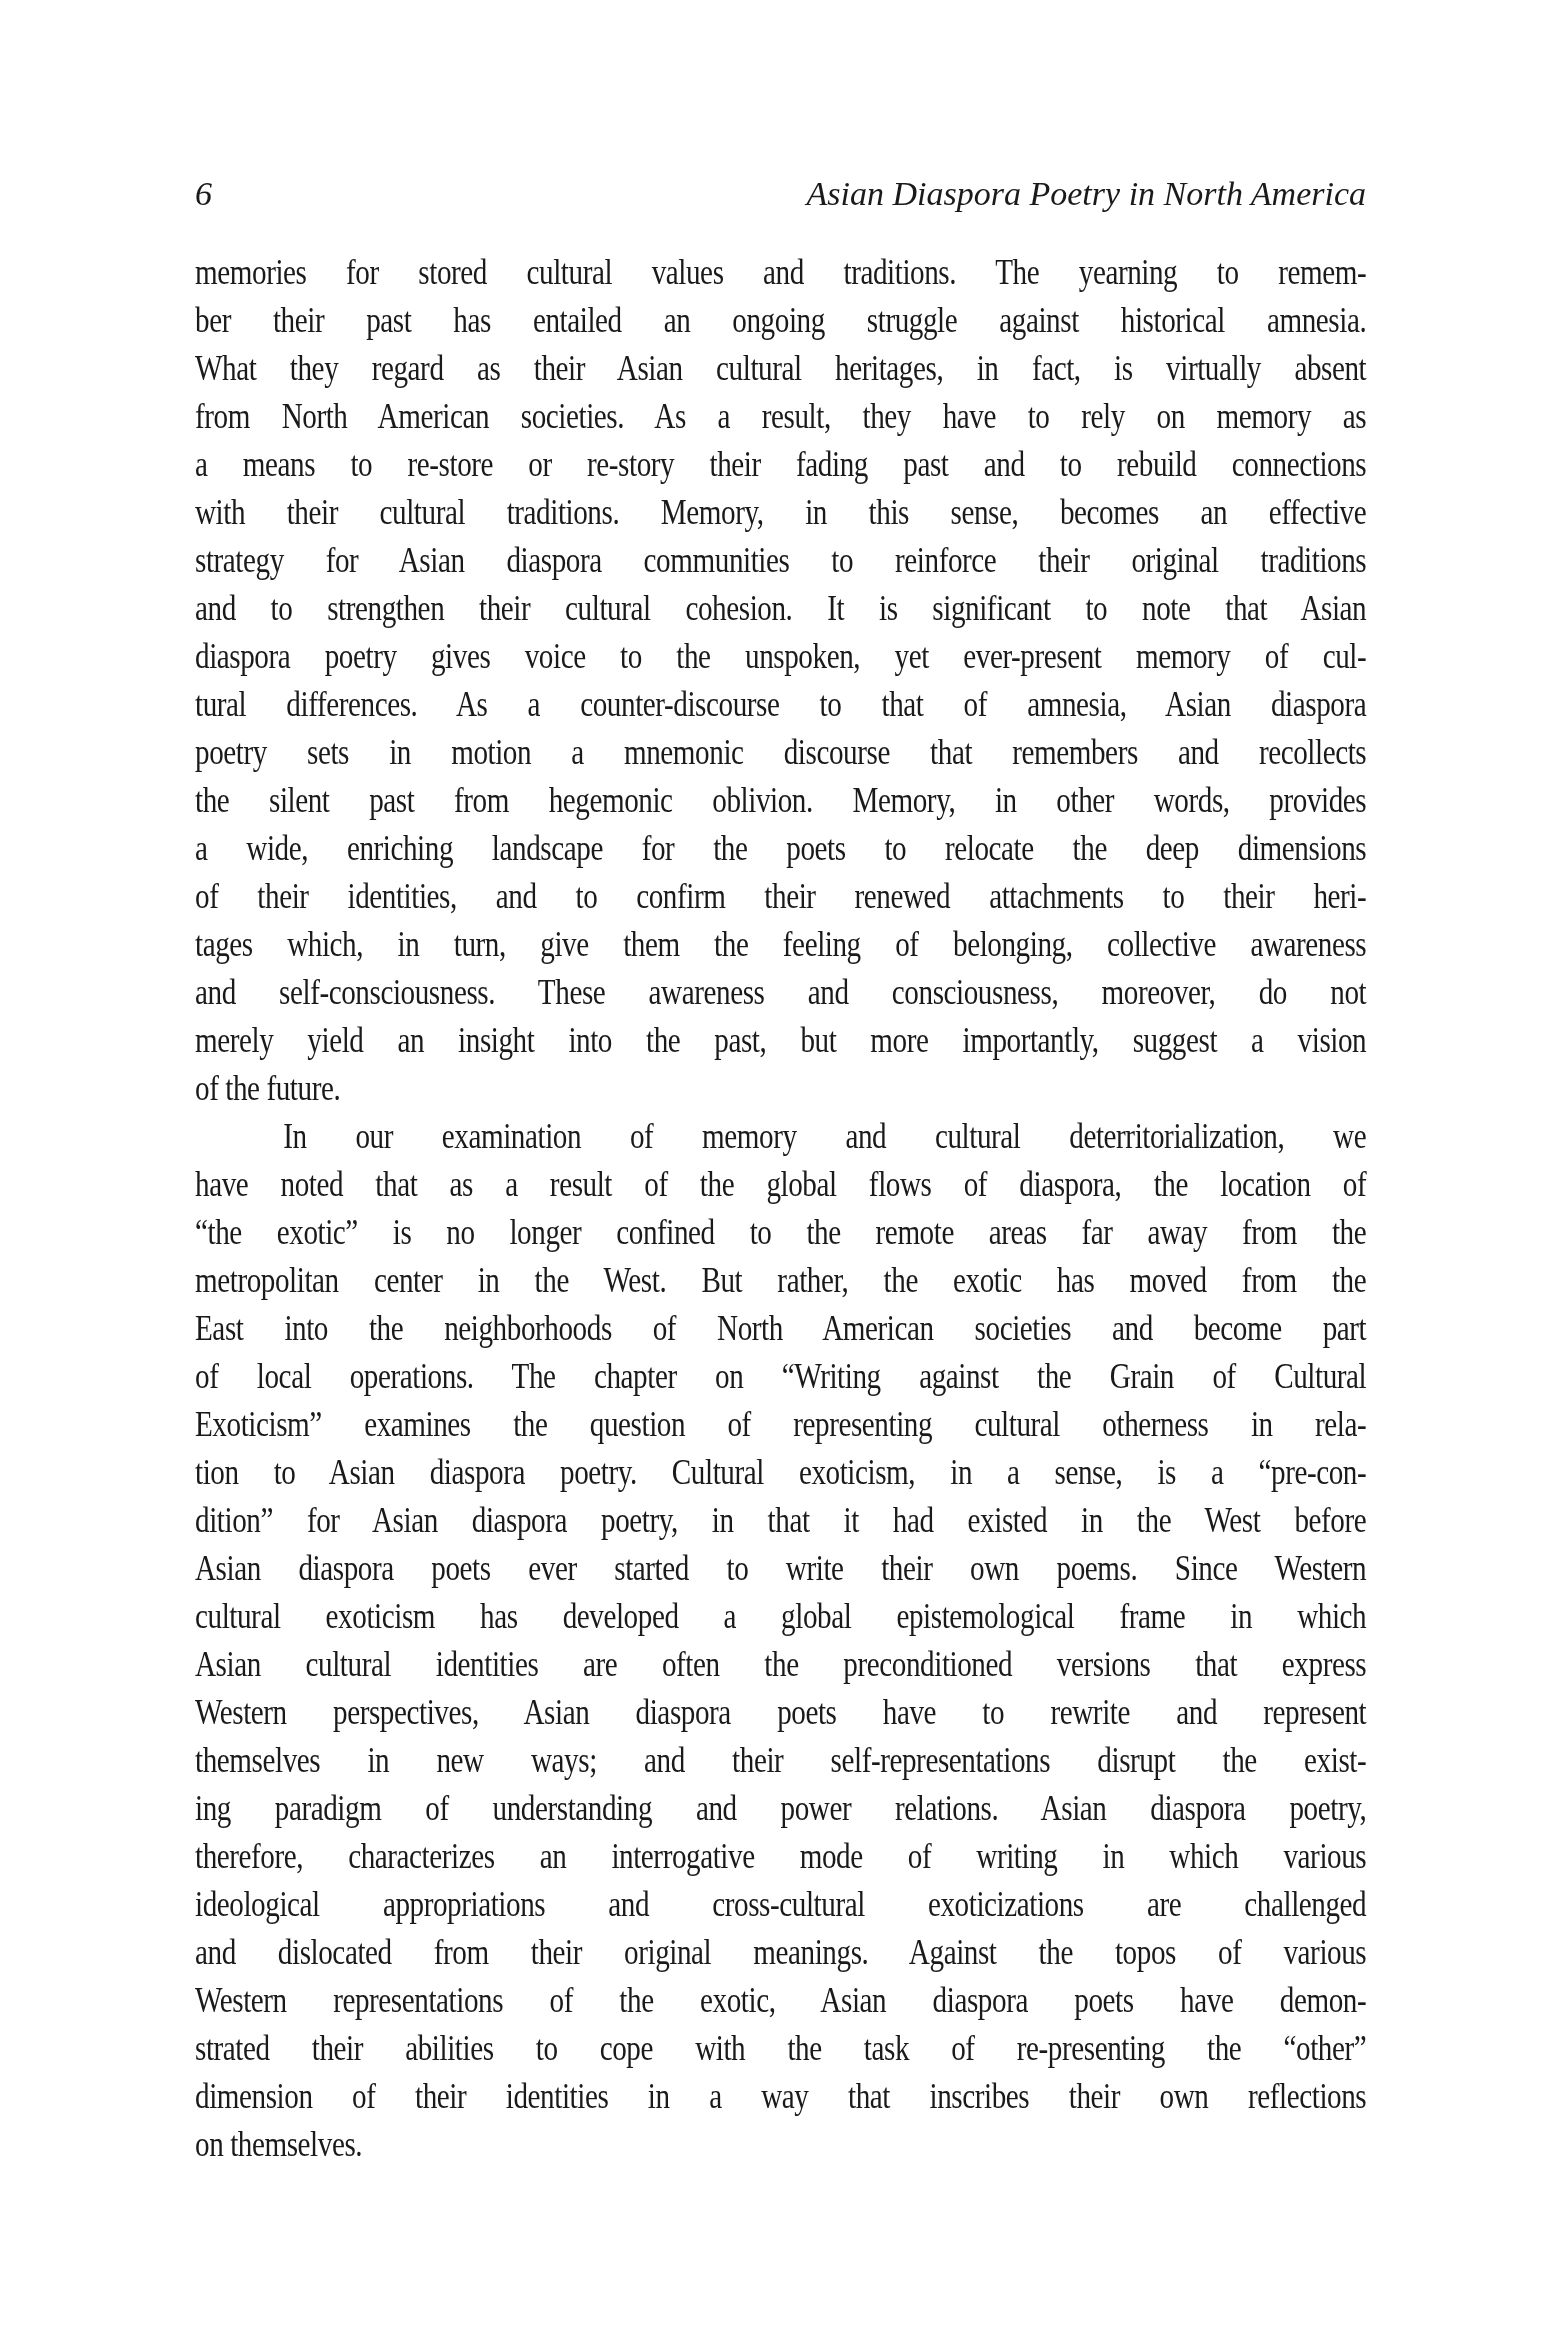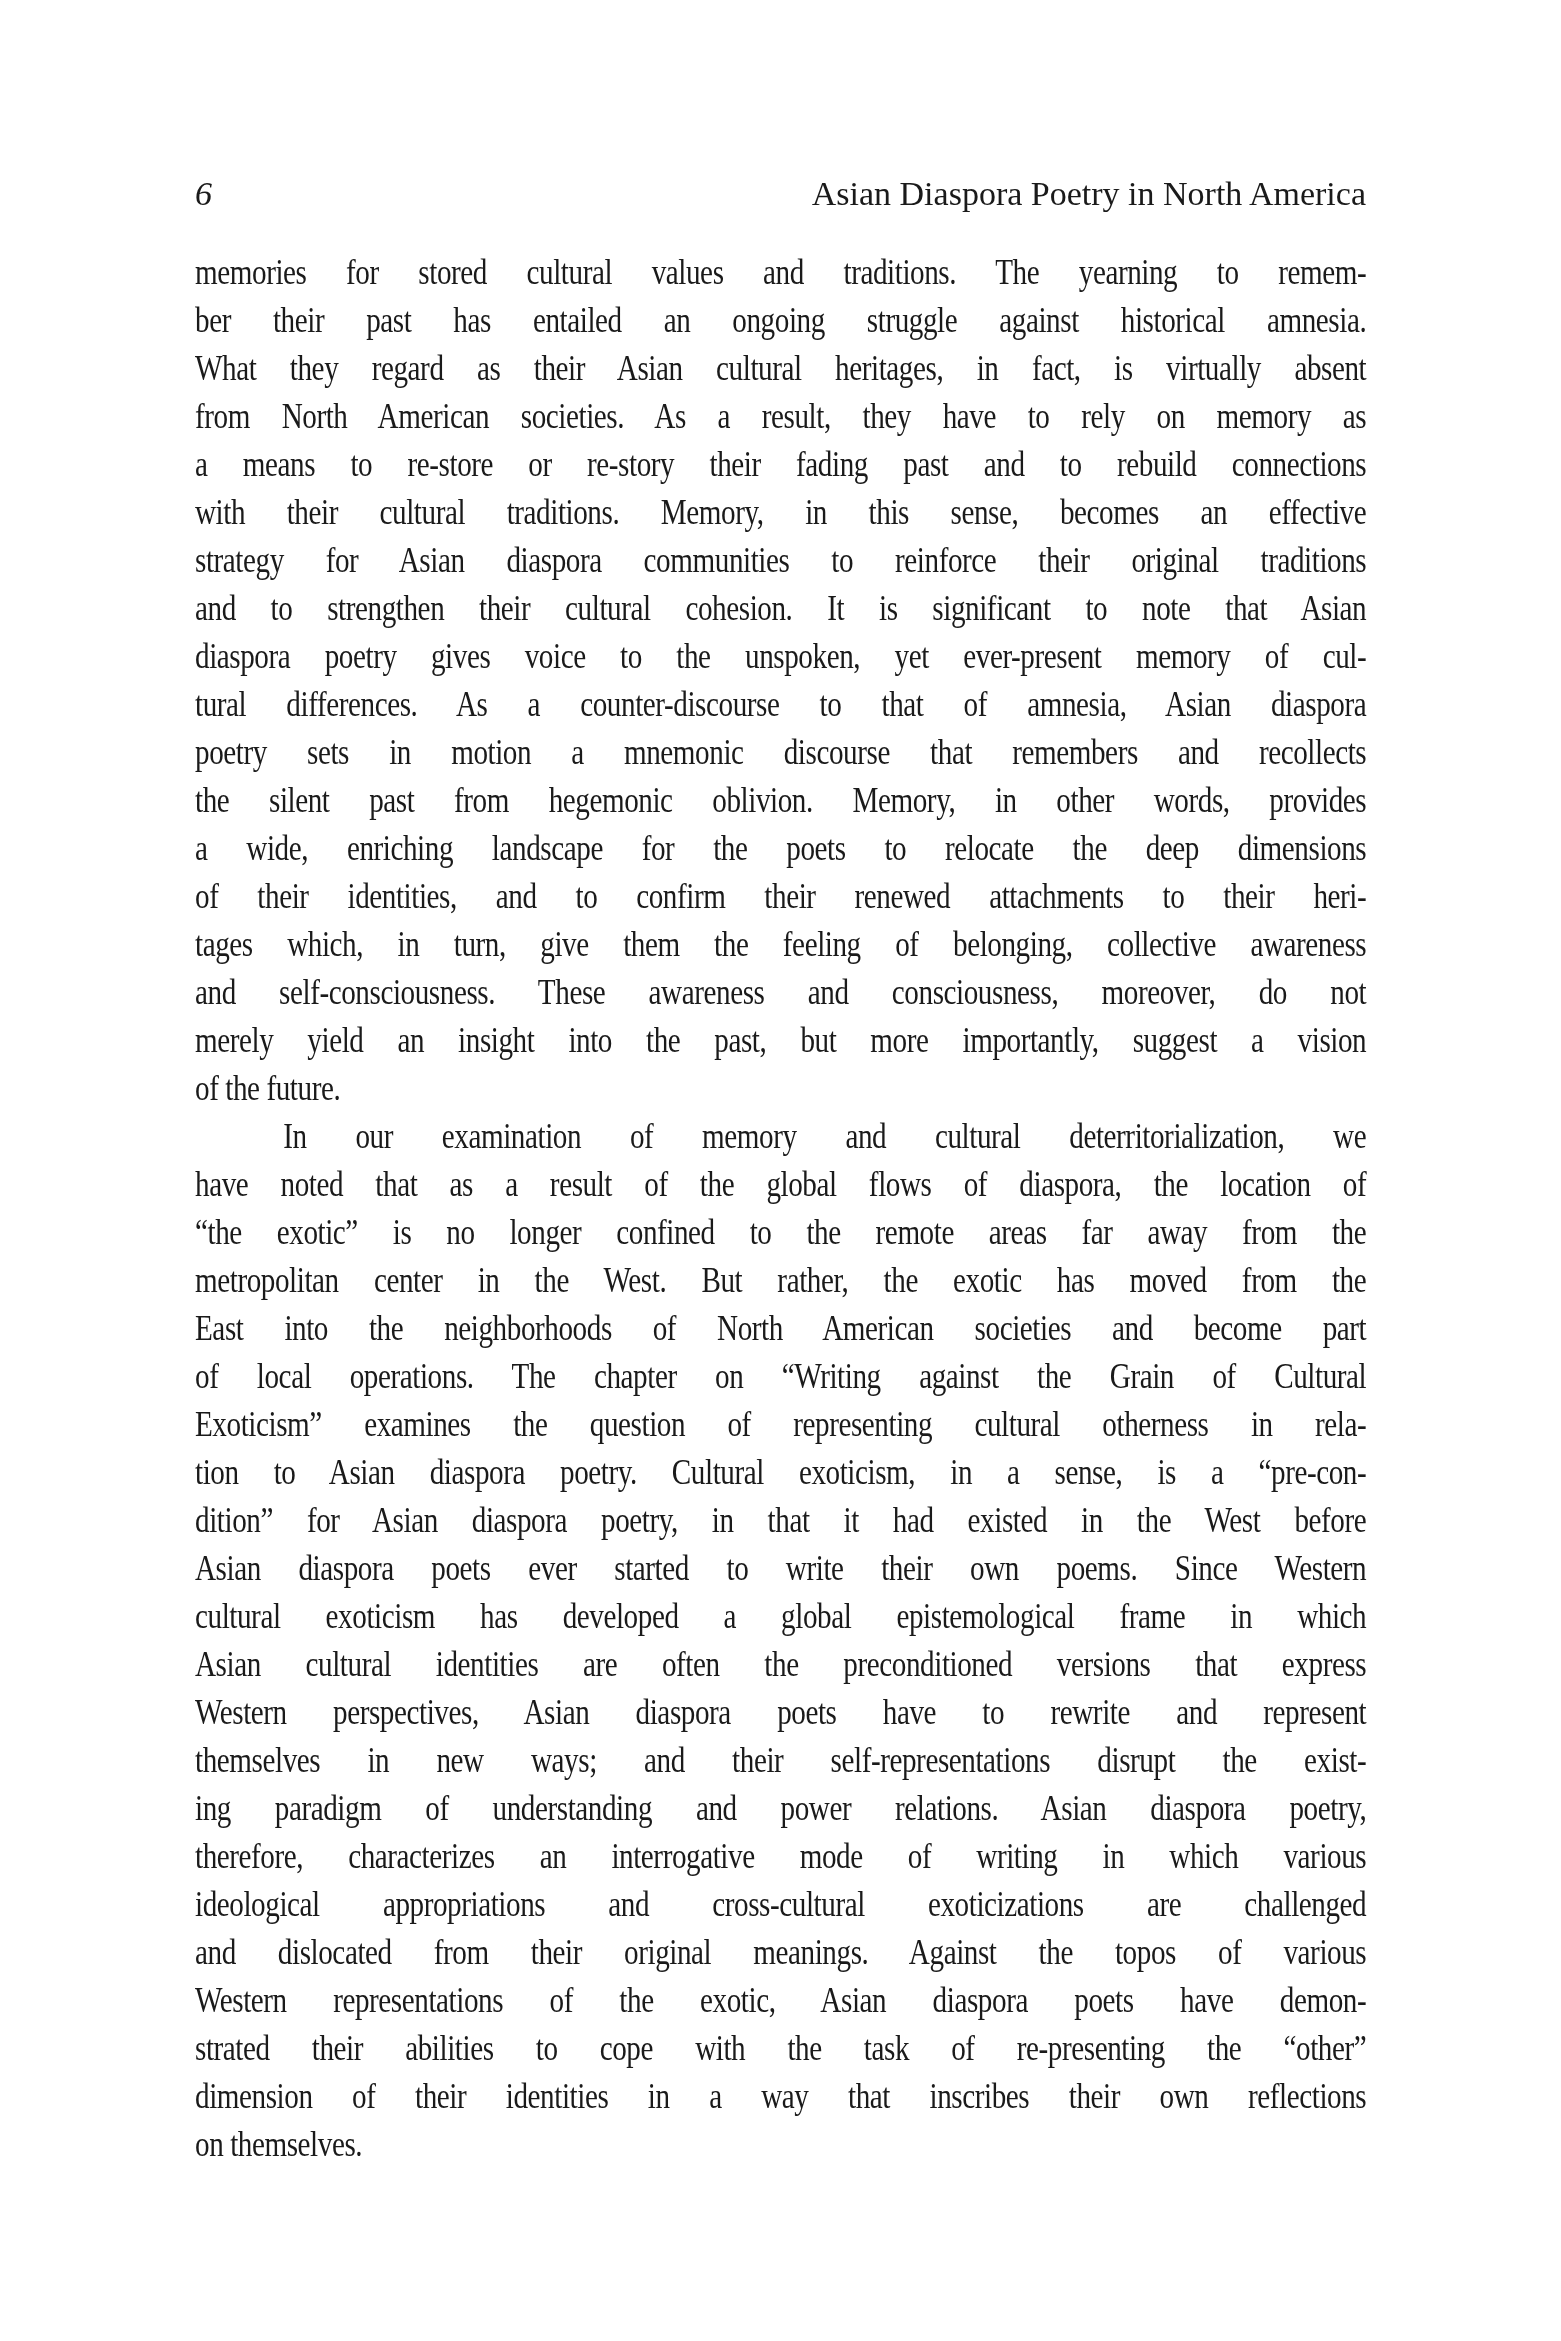--- a/index.html
+++ b/index.html
@@ -29,20 +29,21 @@
     display: flex;
     justify-content: space-between;
     align-items: baseline;
     font-size: 34px;
     line-height: 38px;
   }
   .folio {
     font-style: italic;
   }
   .running-title {
+    font-style: italic;
   }
   
   .text-block {
     position: absolute;
     left: 195px;
     top: 248px;
     width: 1446px;
     transform: scaleX(0.81);
     transform-origin: 0 0;
     font-size: 36px;

